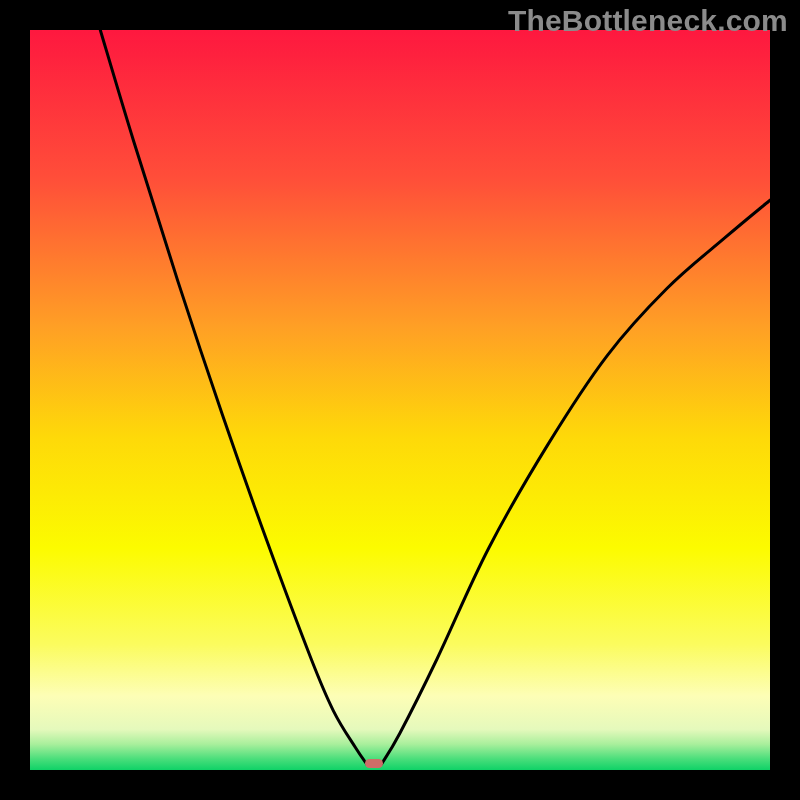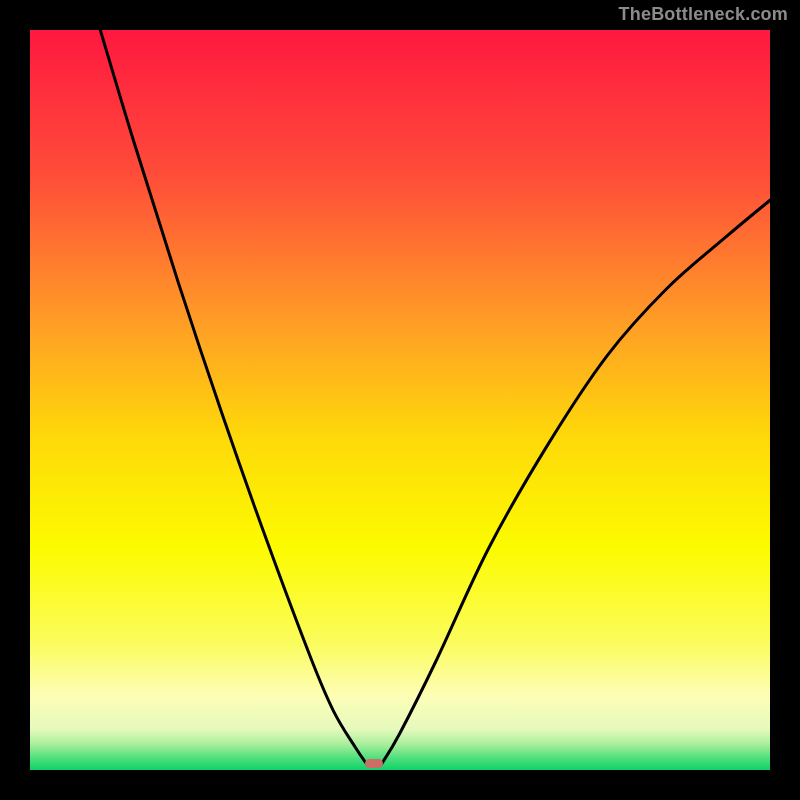--- a/index.html
+++ b/index.html
@@ -31,21 +31,21 @@
     left: 0;
     top: 0;
     width: 100%;
     height: 100%;
   }
   .watermark {
     position: absolute;
     top: 4px;
     right: 12px;
     font-family: Arial, Helvetica, sans-serif;
-    font-size: 18px;
+    font-size: 30px;
     font-weight: 600;
     color: #8b8b8b;
     letter-spacing: 0.2px;
   }
   .marker {
     position: absolute;
     border-radius: 10px;
   }
   svg.curve {
     position: absolute;

